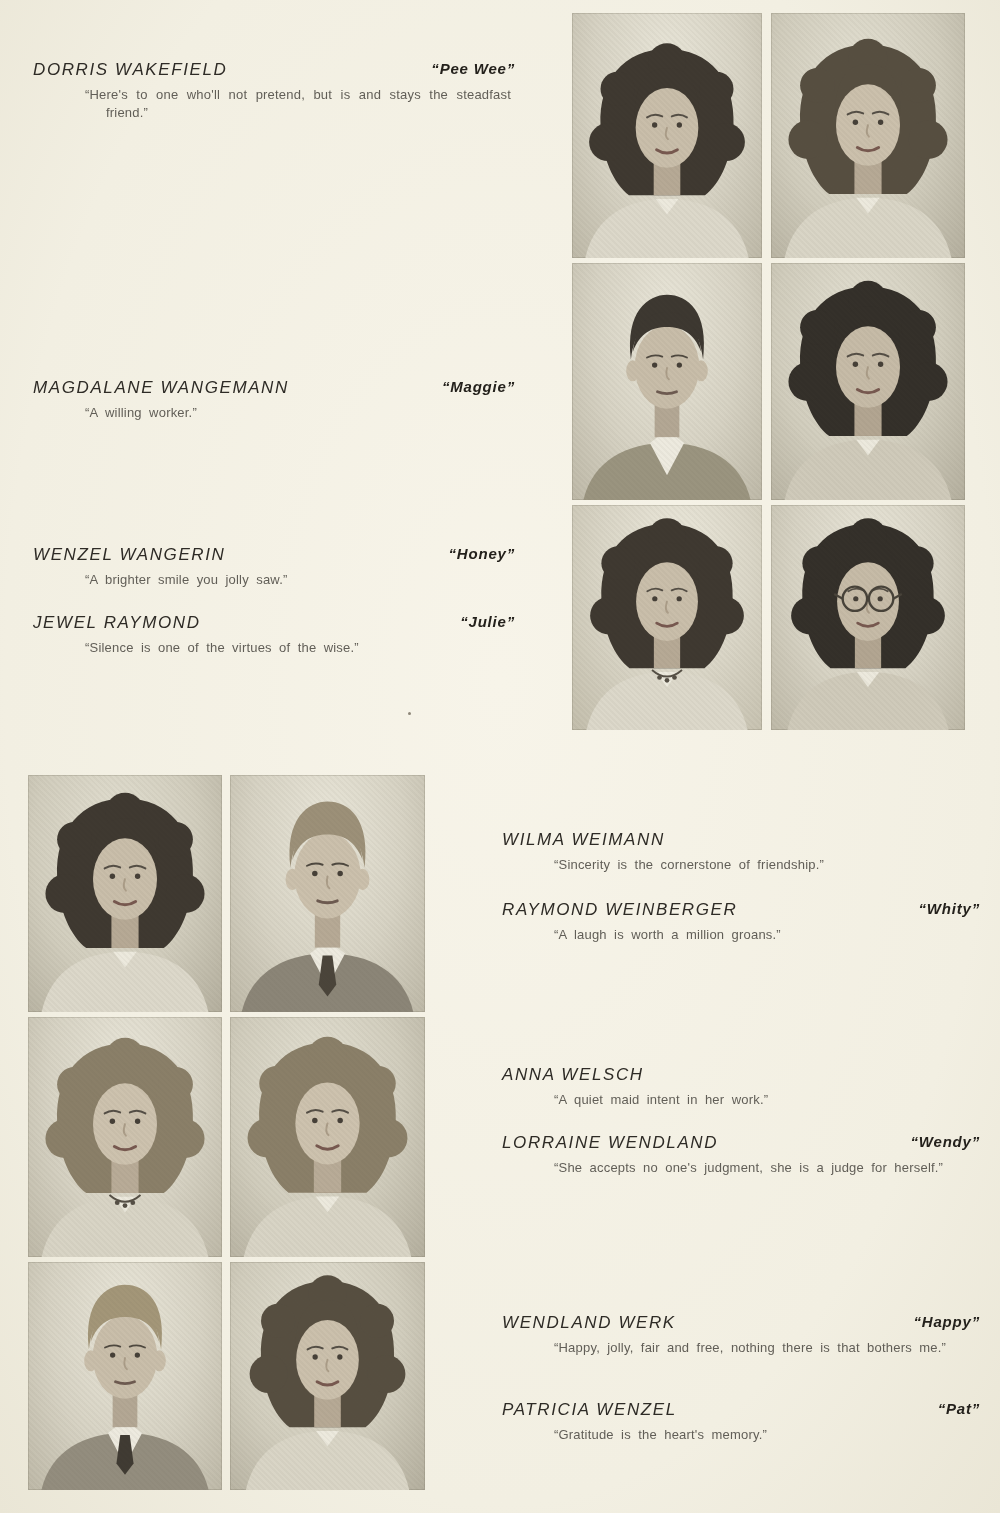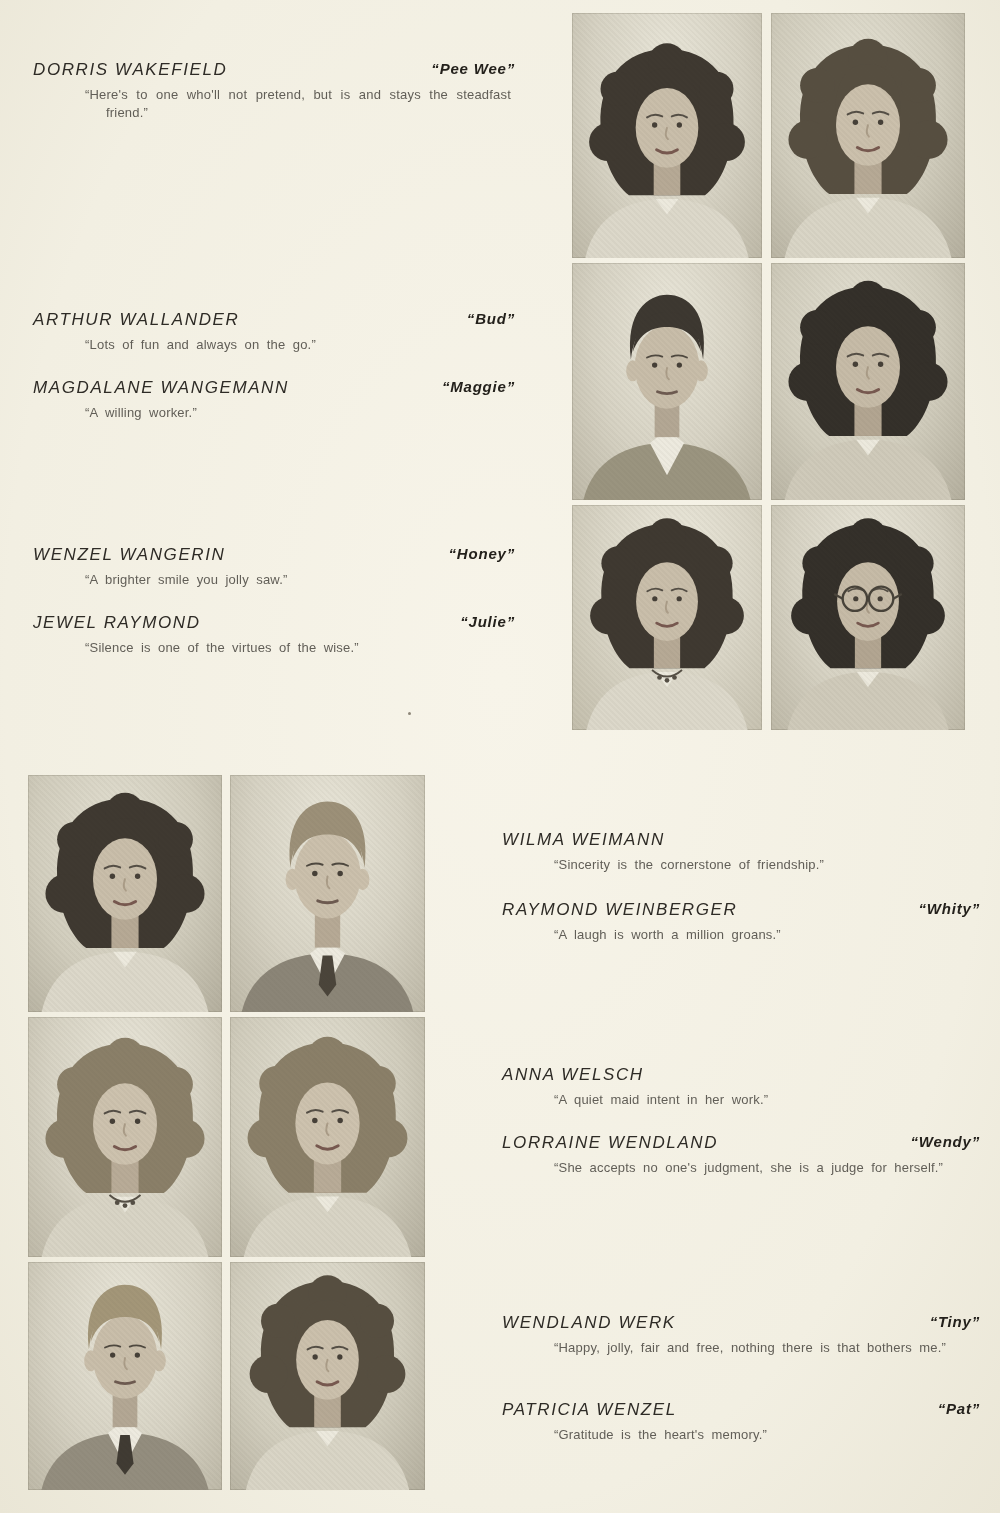--- a/index.html
+++ b/index.html
@@ -130,27 +130,20 @@
   </svg>
 
   <section class="text-block tb-left">
     <div class="entry e-l0">
       <div class="entry-head">
         <span class="s-name">DORRIS WAKEFIELD</span>
         <span class="s-nick">“Pee Wee”</span>
       </div>
       <p class="s-quote">“Here's to one who'll not pretend, but is and stays the steadfast friend.”</p>
     </div>
-    <div class="entry e-l2">
-      <div class="entry-head">
-        <span class="s-name">ARTHUR WALLANDER</span>
-        <span class="s-nick">“Bud”</span>
-      </div>
-      <p class="s-quote">“Lots of fun and always on the go.”</p>
-    </div>
     <div class="entry e-l3">
       <div class="entry-head">
         <span class="s-name">MAGDALANE WANGEMANN</span>
         <span class="s-nick">“Maggie”</span>
       </div>
       <p class="s-quote">“A willing worker.”</p>
     </div>
     <div class="entry e-l4">
       <div class="entry-head">
         <span class="s-name">WENZEL WANGERIN</span>
@@ -261,21 +254,21 @@
     <div class="entry e-r3">
       <div class="entry-head">
         <span class="s-name">LORRAINE WENDLAND</span>
         <span class="s-nick">“Wendy”</span>
       </div>
       <p class="s-quote">“She accepts no one's judgment, she is a judge for herself.”</p>
     </div>
     <div class="entry e-r4">
       <div class="entry-head">
         <span class="s-name">WENDLAND WERK</span>
-        <span class="s-nick">“Tiny”</span>
+        <span class="s-nick">“Happy”</span>
       </div>
       <p class="s-quote">“Happy, jolly, fair and free, nothing there is that bothers me.”</p>
     </div>
     <div class="entry e-r5">
       <div class="entry-head">
         <span class="s-name">PATRICIA WENZEL</span>
         <span class="s-nick">“Pat”</span>
       </div>
       <p class="s-quote">“Gratitude is the heart's memory.”</p>
     </div>

